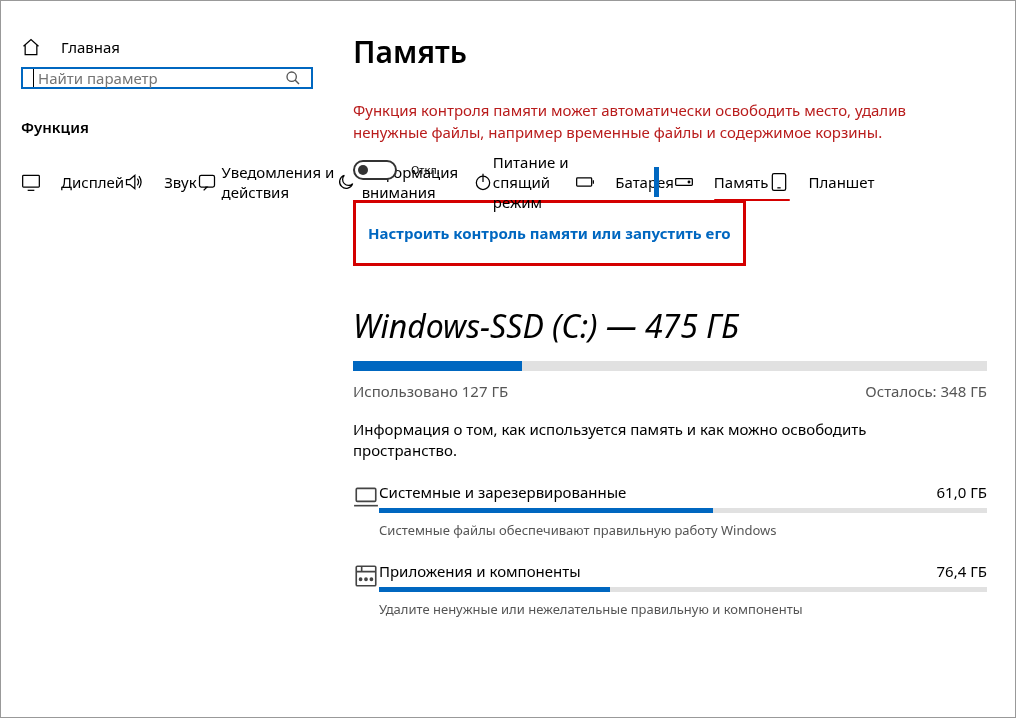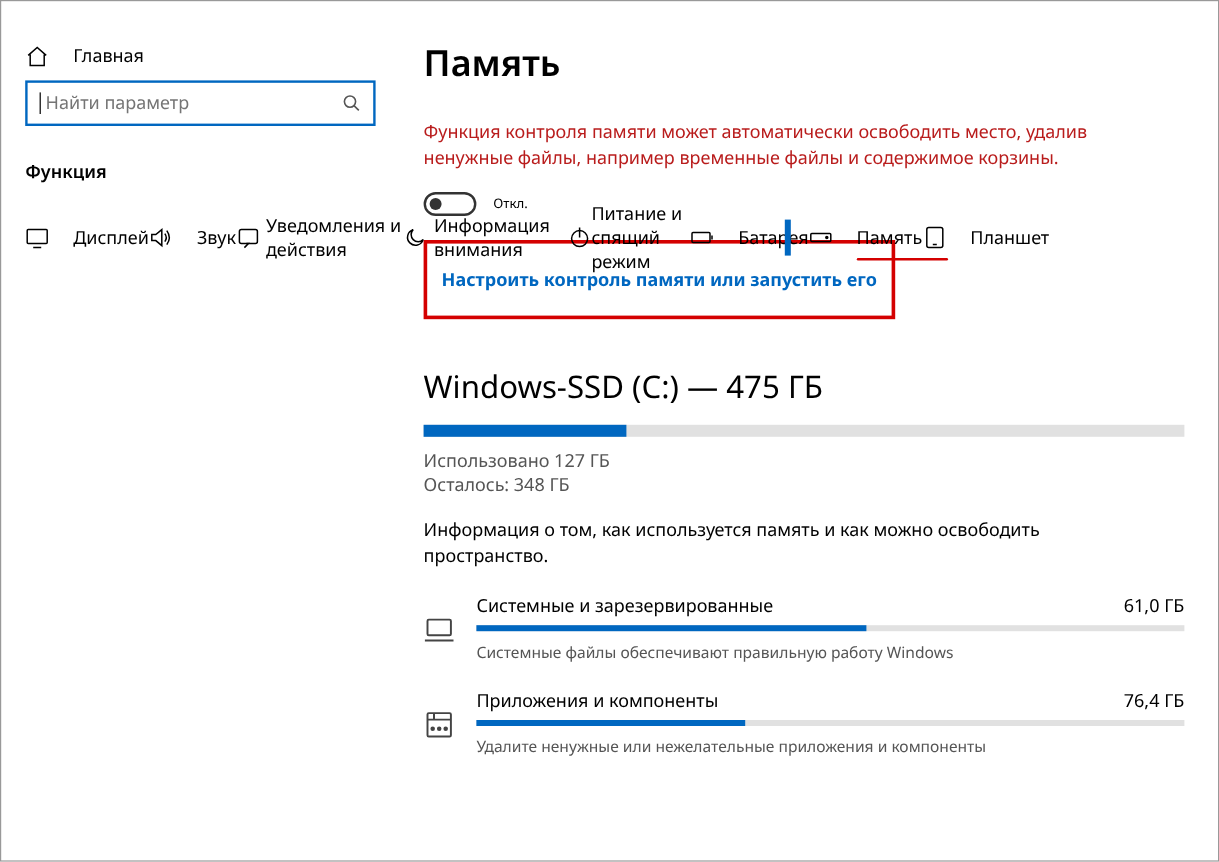--- a/index.html
+++ b/index.html
@@ -6,47 +6,47 @@
   body { background: #fff; font-size: 14px; color: #000; width: 1016px; height: 718px; overflow: hidden; border: 1px solid #999; }
   .window { display: flex; flex-direction: column; height: 100%; }
   .titlebar { display: flex; align-items: center; height: 36px; padding-left: 8px; }
   .back-btn { width: 44px; display: flex; align-items: center; justify-content: center; font-size: 18px; cursor: default; }
   .title-text { font-size: 12px; font-weight: 400; margin-left: 4px; }
   .body { display: flex; flex: 1; overflow: hidden; }
   .sidebar { width: 320px; padding: 12px 8px 0 20px; display: flex; flex-direction: column; }
   .home-row { display: flex; align-items: flex-end; height: 44px; cursor: default; margin-bottom: 10px; }
   .home-row .icon-slot { width: 40px; display: flex; align-items: center; justify-content: flex-start; }
   .home-row .label { font-size: 15px; }
-  .search-wrap { border: 2px solid #0067c0; height: 38px; display: flex; align-items: center; padding: 0 10px; margin-bottom: 28px; }
+  .search-wrap { border: 2px solid #0067c0; height: 22px; display: flex; align-items: center; padding: 0 10px; margin-bottom: 28px; }
   .search-input { border: none; outline: none; flex: 1; font-size: 15px; color: #777; background: transparent; }
   .search-caret { width: 1px; height: 18px; background: #000; margin-right: 4px; }
   .search-icon { font-size: 16px; color: #555; }
   .group-label { font-size: 15px; font-weight: 600; margin-bottom: 18px; }
   .nav-list { display: flex; flex-direction: row; }
   .nav-item { display: flex; align-items: center; height: 54px; cursor: default; position: relative; }
   .nav-item.selected::before { content: ""; position: absolute; left: -20px; top: 12px; bottom: 12px; width: 5px; background: #0067c0; }
   .nav-item .icon-slot { width: 40px; display: flex; align-items: center; justify-content: flex-start; }
   .nav-item .label { font-size: 15px; }
   .nav-item.selected .label { color: #000; }
   .red-underline::after { content: ""; position: absolute; left: 40px; right: auto; width: 76px; bottom: 8px; height: 2px; background: #d40000; border-radius: 2px; }
   .content { flex: 1; padding: 30px 28px 0 32px; overflow-y: hidden; }
   h1.page-title { font-size: 30px; font-weight: 600; margin-bottom: 28px; }
   .desc { font-size: 15px; line-height: 1.45; margin-bottom: 16px; color: #b91c1c; max-width: 560px; }
   .toggle-row { display: flex; align-items: center; gap: 14px; margin-bottom: 20px; }
   .toggle { width: 44px; height: 20px; border: 2px solid #333; border-radius: 10px; position: relative; cursor: default; background: #fff; }
   .toggle .knob { width: 10px; height: 10px; background: #333; border-radius: 50%; position: absolute; left: 3px; top: 3px; }
   .toggle-label { font-size: 11px; }
   .link-box { display: inline-block; padding: 20px 12px; border: 3px solid #d40000; margin-bottom: 38px; font-weight: bold; }
   .link-box a { color: #0067c0; text-decoration: none; font-size: 15px; }
-  h2.drive-title { font-size: 26px; font-weight: 400; margin-bottom: 14px; }
+  h2.drive-title { font-size: 32px; font-weight: 400; margin-bottom: 14px; font-style: italic; }
   .big-bar { height: 10px; background: #e1e1e1; margin-bottom: 10px; position: relative; }
   .big-bar .fill { position: absolute; left: 0; top: 0; bottom: 0; background: #0067c0; }
-  .drive-meta { display: flex; justify-content: space-between; font-size: 15px; color: #555; margin-bottom: 18px; flex-direction: column; }
+  .drive-meta { display: flex; justify-content: space-between; font-size: 15px; color: #555; margin-bottom: 18px; }
   .drive-desc { font-size: 15px; line-height: 1.45; margin-bottom: 20px; color: #000; max-width: 560px; }
-  .cat-row { display: flex; align-items: center; gap: 18px; margin-bottom: 22px; }
+  .cat-row { display: flex; align-items: flex-start; margin-bottom: 22px; }
   .cat-icon { width: 26px; flex-shrink: 0; margin-top: 2px; }
   .cat-body { flex: 1; }
   .cat-head { display: flex; justify-content: space-between; font-size: 15px; margin-bottom: 6px; }
   .cat-bar { height: 5px; background: #e1e1e1; margin-bottom: 8px; position: relative; }
   .cat-bar .fill { position: absolute; left: 0; top: 0; bottom: 0; background: #0067c0; }
   .cat-sub { font-size: 13px; color: #555; }
   svg { display: block; }
 </style>
 </head>
 <body>
@@ -217,19 +217,19 @@
             </svg>
         </div>
         <div class="cat-body">
           <div class="cat-head">
             <span>Приложения и компоненты</span>
             <span>76,4 ГБ</span>
           </div>
           <div class="cat-bar">
               <div class="fill" style="width:38%"></div>
             </div>
-          <div class="cat-sub">Удалите ненужные или нежелательные приложения и компоненты</div>
+          <div class="cat-sub">Удалите ненужные или нежелательные правильную и компоненты</div>
         </div>
       </div>
 
     </div>
   </div>
 </div>
 
 </body></html>

